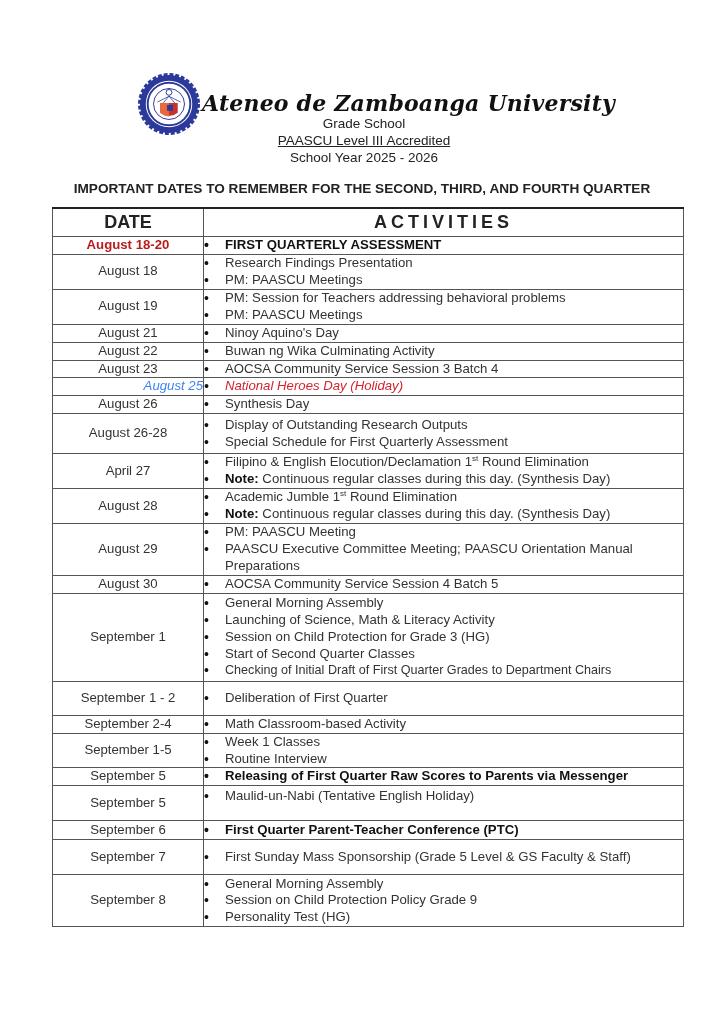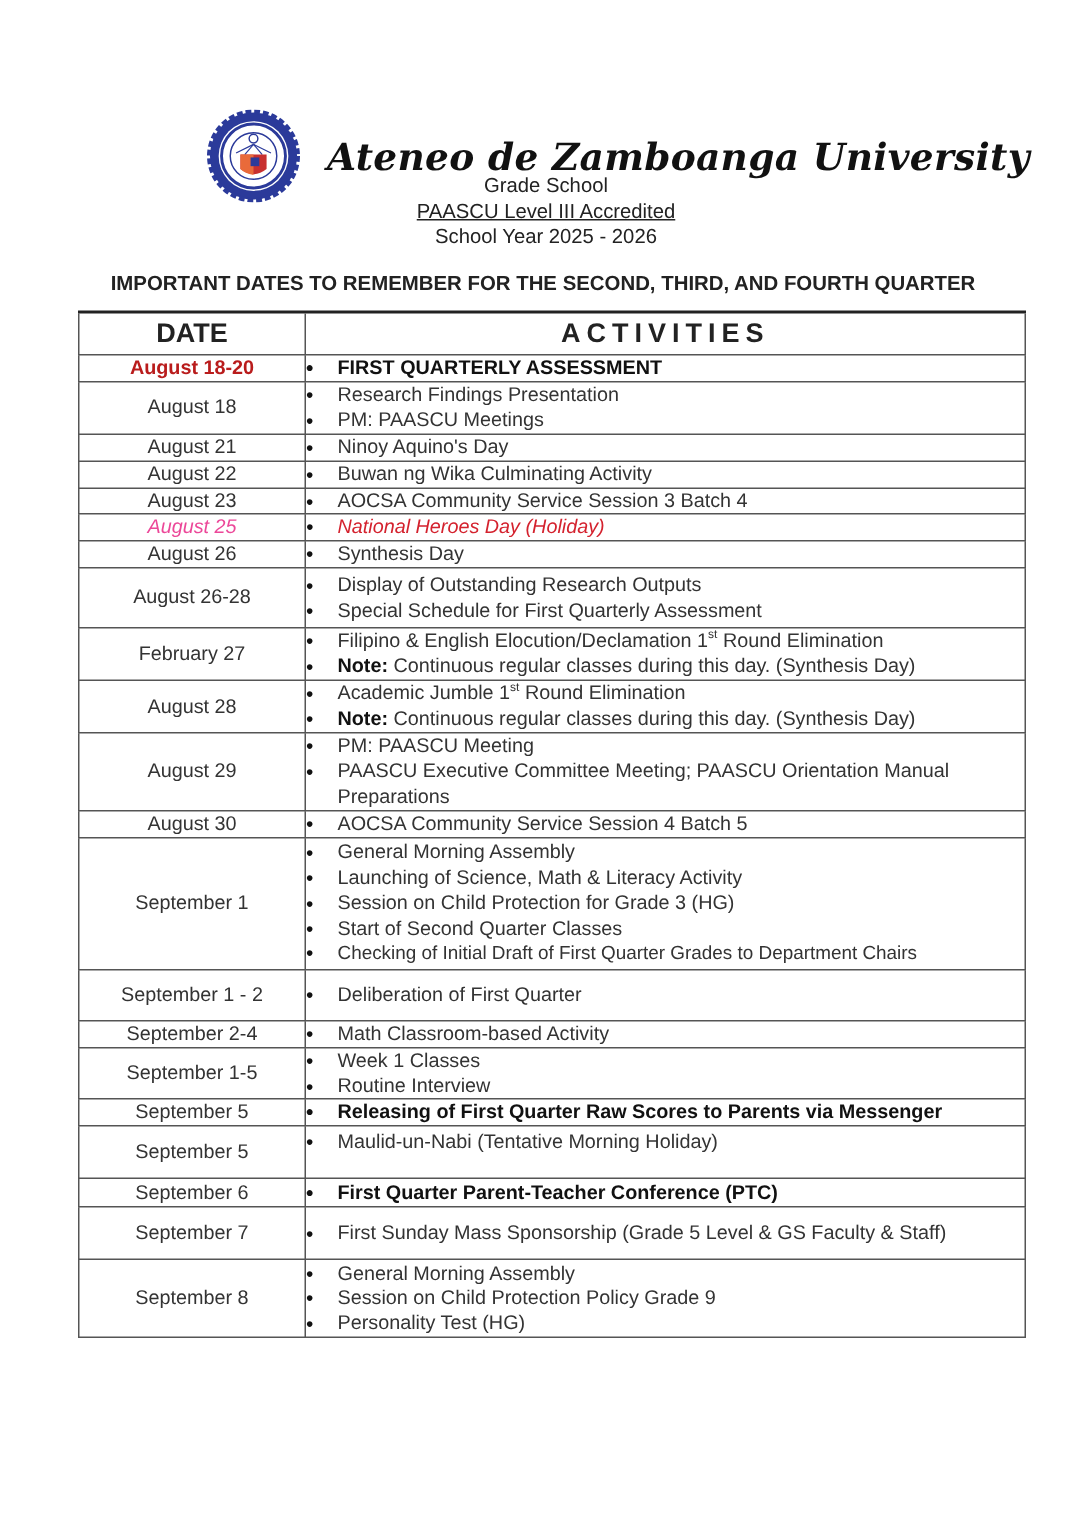--- a/index.html
+++ b/index.html
@@ -1,36 +1,36 @@
 <!DOCTYPE html>
 <html><head>
 <meta charset="utf-8">
 <style>
   html, body { margin: 0; padding: 0; background: #ffffff; }
   body { width: 724px; height: 1024px; position: relative; font-family: "Liberation Sans", sans-serif; color: #222; overflow: hidden; }
 
   .header { position: absolute; left: 0; top: 70px; width: 724px; height: 100px; }
   .logo { position: absolute; left: 138px; top: 3px; width: 62px; height: 62px; }
-  .uni-name { position: absolute; left: 218px; top: 20px; font-family: "DejaVu Serif", serif; font-style: italic; font-weight: bold; font-size: 25px; letter-spacing: 0.2px; color: #111; white-space: nowrap; }
+  .uni-name { position: absolute; left: 202px; top: 20px; font-family: "DejaVu Serif", serif; font-style: italic; font-weight: bold; font-size: 22px; letter-spacing: 0.2px; color: #111; white-space: nowrap; }
   .sub { position: absolute; left: 0; width: 724px; text-align: center; font-size: 13.5px; color: #222; padding-left: 4px; box-sizing: border-box; }
   .sub1 { top: 46px; }
   .sub2 { top: 63px; text-decoration: underline; }
   .sub3 { top: 80px; }
 
   .doc-title { position: absolute; left: 0; top: 181px; width: 724px; text-align: center; font-weight: bold; font-size: 13.6px; color: #222; letter-spacing: 0px; }
 
   table.sched { position: absolute; left: 52px; top: 207px; width: 631px; border-collapse: collapse; table-layout: fixed; }
   table.sched col.c-date { width: 151px; }
   table.sched col.c-act { width: 480px; }
   table.sched td, table.sched th { border: 1.3px solid #555; padding: 0; vertical-align: middle; font-size: 13.2px; line-height: 16.8px; }
   table.sched thead th { border-top: 2.5px solid #222; height: 27px; font-weight: bold; font-size: 18px; }
   th.h-act { letter-spacing: 4px; }
   td.date { text-align: center; color: #333; }
   td.date.bold { font-weight: bold; color: #b91c1c; }
-  td.date.red { color: #ec4899; font-style: italic; }
+  td.date.red { color: #3b82f6; font-style: italic; text-align: right; }
   td.act { padding: 0 0 0 18px; }
   ul.items { list-style: none; margin: 0; padding: 0; }
   ul.items li { position: relative; padding-left: 21px; color: #333; }
   ul.items li::before { content: "\2022"; position: absolute; left: 0; top: 0; font-size: 14px; color: #111; }
   ul.items li.bold { font-weight: bold; color: #111; }
   ul.items li.red { color: #d4222e; font-style: italic; }
   ul.items li.small { font-size: 12.6px; }
   .note-label { font-weight: bold; color: #111; }
   sup { font-size: 8px; line-height: 0; vertical-align: super; }
 </style>
@@ -89,20 +89,29 @@
       </tr>
       <tr style="height: 34px;">
         <td class="date">August 18</td>
         <td class="act">
           <ul class="items">
             <li class=""><span>Research Findings Presentation</span></li>
             <li class=""><span>PM: PAASCU Meetings</span></li>
           </ul>
         </td>
       </tr>
+      <tr style="height: 35px;">
+        <td class="date">August 19</td>
+        <td class="act">
+          <ul class="items">
+            <li class=""><span>PM: Session for Teachers addressing behavioral problems</span></li>
+            <li class=""><span>PM: PAASCU Meetings</span></li>
+          </ul>
+        </td>
+      </tr>
       <tr style="height: 18px;">
         <td class="date">August 21</td>
         <td class="act">
           <ul class="items">
             <li class=""><span>Ninoy Aquino's Day</span></li>
           </ul>
         </td>
       </tr>
       <tr style="height: 18px;">
         <td class="date">August 22</td>
@@ -139,21 +148,21 @@
       <tr style="height: 40px;">
         <td class="date">August 26-28</td>
         <td class="act">
           <ul class="items">
             <li class=""><span>Display of Outstanding Research Outputs</span></li>
             <li class=""><span>Special Schedule for First Quarterly Assessment</span></li>
           </ul>
         </td>
       </tr>
       <tr style="height: 34px;">
-        <td class="date">February 27</td>
+        <td class="date">April 27</td>
         <td class="act">
           <ul class="items">
             <li class=""><span>Filipino &amp; English Elocution/Declamation 1</span><sup>st</sup><span> Round Elimination</span></li>
             <li class=""><span class="note-label">Note:</span><span> Continuous regular classes during this day. (Synthesis Day)</span></li>
           </ul>
         </td>
       </tr>
       <tr style="height: 35px;">
         <td class="date">August 28</td>
         <td class="act">
@@ -222,21 +231,21 @@
         <td class="act">
           <ul class="items">
             <li class="bold"><span>Releasing of First Quarter Raw Scores to Parents via Messenger</span></li>
           </ul>
         </td>
       </tr>
       <tr style="height: 35px;">
         <td class="date">September 5</td>
         <td class="act">
           <ul class="items" style="padding-bottom: 14px;">
-            <li class=""><span>Maulid-un-Nabi (Tentative Morning Holiday)</span></li>
+            <li class=""><span>Maulid-un-Nabi (Tentative English Holiday)</span></li>
           </ul>
         </td>
       </tr>
       <tr style="height: 19px;">
         <td class="date">September 6</td>
         <td class="act">
           <ul class="items">
             <li class="bold"><span>First Quarter Parent-Teacher Conference (PTC)</span></li>
           </ul>
         </td>

